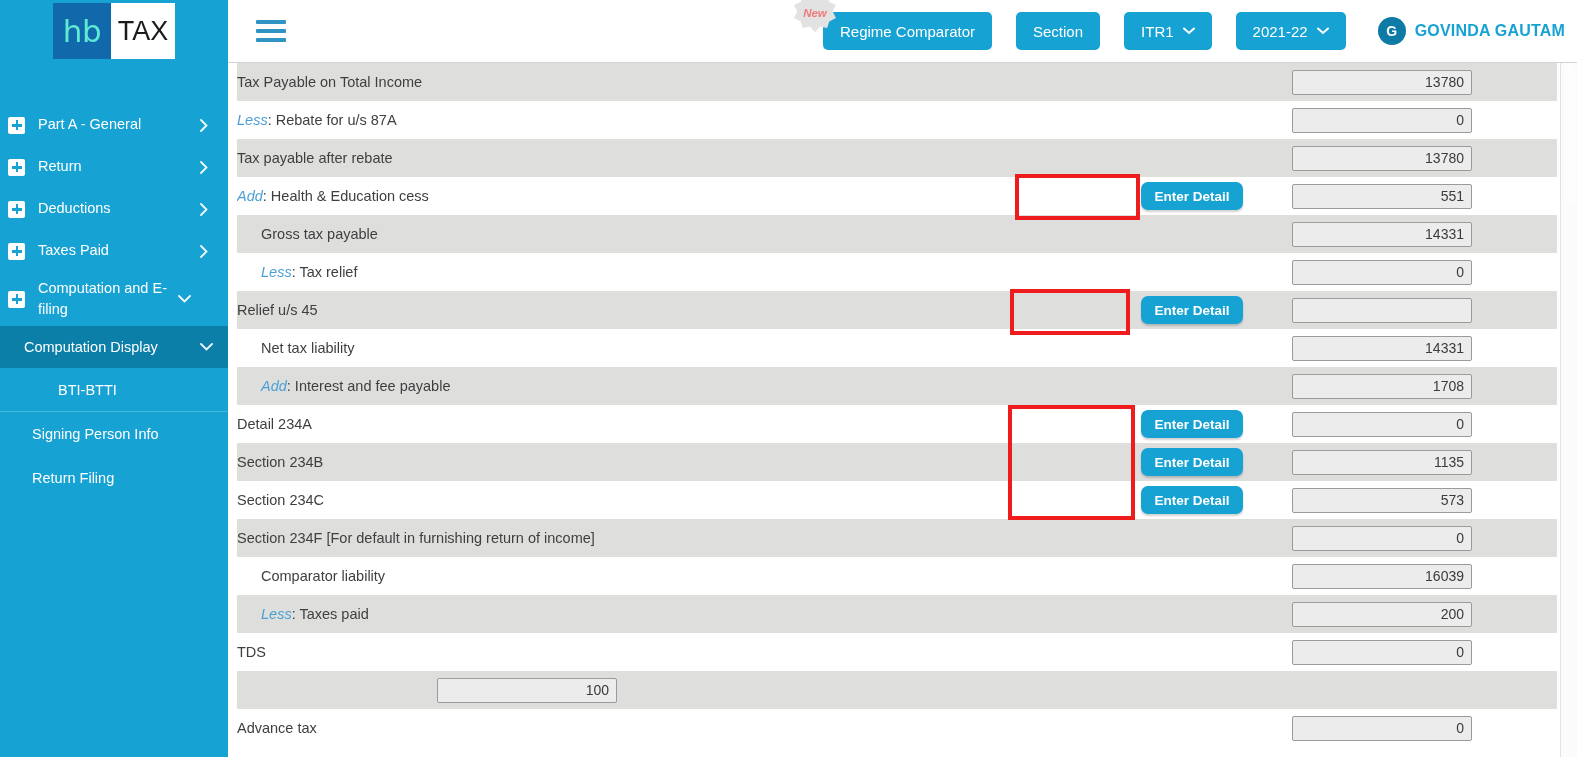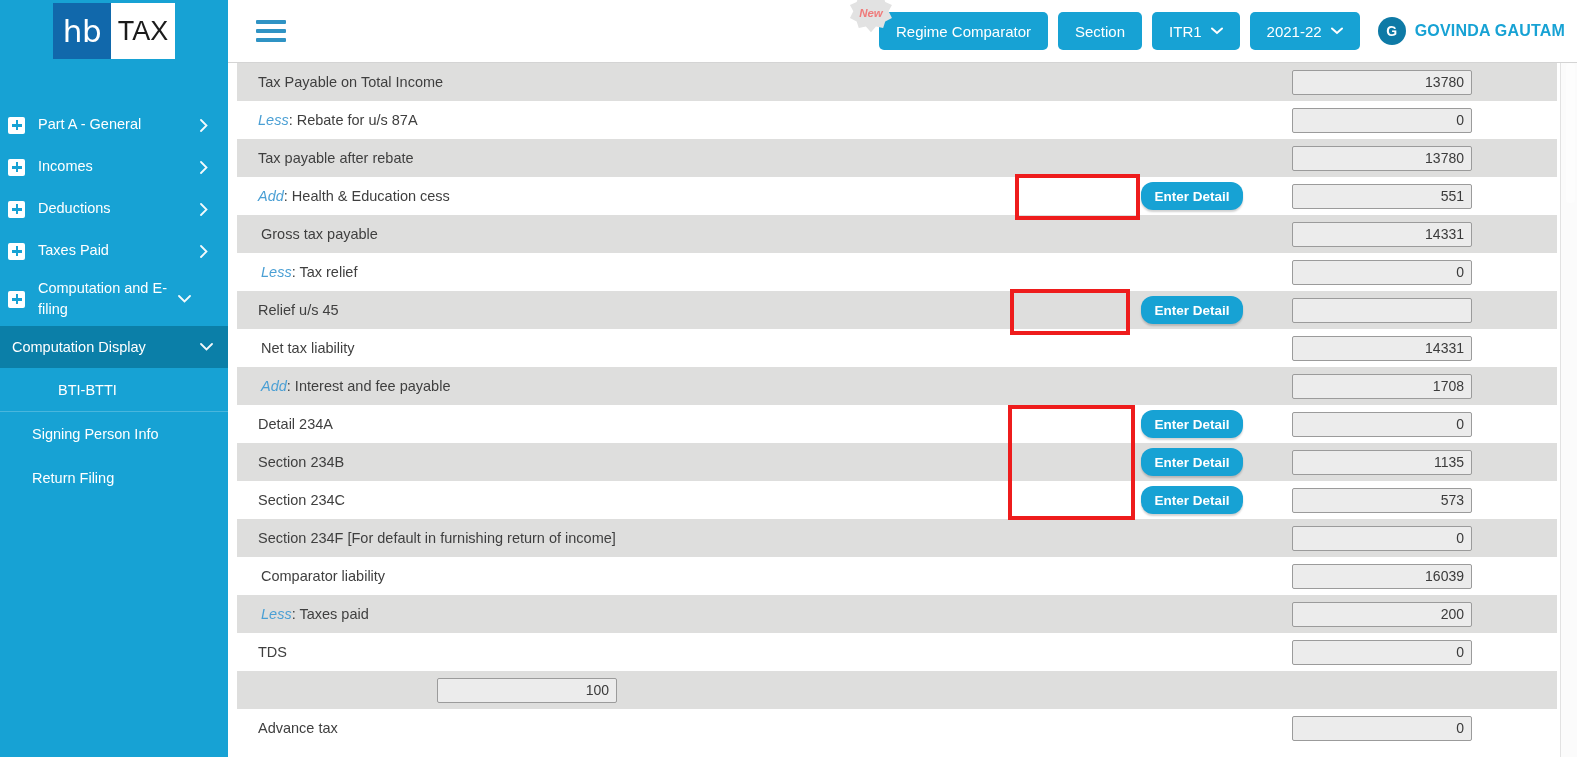--- a/index.html
+++ b/index.html
@@ -23,21 +23,21 @@
     height: 62px;
     display: flex; align-items: center; justify-content: center;
   }
   .logo {
     display: flex; align-items: stretch;
     height: 56px; width: 122px;
     box-shadow: 0 0 0 0 rgba(0,0,0,0);
   }
   .logo-hb {
     background: #1168ab;
-    color: #ffffff;
+    color: #5eead4;
     width: 58px;
     display: flex; align-items: center; justify-content: center;
     font-size: 31px; font-weight: 400; letter-spacing: -0.5px;
     font-family: "DejaVu Sans", sans-serif;
   }
   .logo-tax {
     background: #ffffff;
     color: #1b1b1b;
     width: 64px;
     display: flex; align-items: center; justify-content: center;
@@ -106,21 +106,21 @@
     display: flex; flex-direction: column; justify-content: space-between;
     cursor: pointer;
     margin-left: 10px;
   }
   .hamburger span {
     display: block; height: 4px; width: 100%;
     background: #2f93c4; border-radius: 1px;
   }
   .topbar-right {
     margin-left: auto;
-    display: flex; align-items: center; gap: 10px;
+    display: flex; align-items: center; gap: 24px;
     position: relative;
   }
   .btn-primary {
     background: #17a2d4; color: #ffffff;
     border: none; border-radius: 5px;
     height: 38px; padding: 0 17px;
     font-size: 15px; font-family: "Liberation Sans", sans-serif;
     cursor: pointer;
     display: flex; align-items: center; gap: 9px;
     white-space: nowrap;
@@ -184,28 +184,28 @@
     flex: 1 1 auto;
     font-size: 14.5px;
     color: #3f3f3f;
     white-space: nowrap;
     overflow: hidden;
   }
   .cell-label .kw {
     color: #4a9fd4; font-style: italic;
   }
   .ind0 { padding-left: 24px; }
-  .ind1 { padding-left: 21px; }
+  .ind1 { }
   .cell-action {
     flex: 0 0 200px;
     display: flex; align-items: center; justify-content: center;
   }
   .btn-detail {
     background: #17a2d4; color: #ffffff;
-    border: none; border-radius: 12px;
+    border: none; border-radius: 7px;
     height: 28px; padding: 0 13px;
     font-size: 13.5px; font-weight: bold;
     font-family: "Liberation Sans", sans-serif;
     cursor: pointer;
     box-shadow: 0 2px 2px rgba(0,0,0,.18);
     white-space: nowrap;
   }
   .cell-value {
     flex: 0 0 210px;
     display: flex; align-items: center; justify-content: flex-end;
@@ -264,21 +264,21 @@
         <span class="nav-label">Part A - General</span>
         <span class="chev">
           <svg width="8" height="13" viewBox="0 0 8 13">
               <path d="M1 1 L6.5 6.5 L1 12" stroke="#fff" stroke-width="1.8" fill="none" stroke-linecap="round"></path>
             </svg>
         </span>
       </div>
 
       <div class="nav-item">
         <span class="plus"></span>
-        <span class="nav-label">Incomes</span>
+        <span class="nav-label">Return</span>
         <span class="chev">
           <svg width="8" height="13" viewBox="0 0 8 13">
               <path d="M1 1 L6.5 6.5 L1 12" stroke="#fff" stroke-width="1.8" fill="none" stroke-linecap="round"></path>
             </svg>
         </span>
       </div>
 
       <div class="nav-item">
         <span class="plus"></span>
         <span class="nav-label">Deductions</span>
@@ -302,21 +302,21 @@
       <div class="nav-item" style="min-height:52px;">
         <span class="plus"></span>
         <span class="nav-label" style="max-width:140px; white-space:normal;">Computation and E-filing</span>
         <span class="chev">
           <svg width="13" height="8" viewBox="0 0 13 8">
               <path d="M1 1 L6.5 6.5 L12 1" stroke="#fff" stroke-width="1.8" fill="none" stroke-linecap="round"></path>
             </svg>
         </span>
       </div>
 
-      <div class="nav-item active" style="padding-left:12px;">
+      <div class="nav-item active" style="padding-left:24px;">
         <span class="nav-label">Computation Display</span>
         <span class="chev">
           <svg width="13" height="8" viewBox="0 0 13 8">
               <path d="M1 1 L6.5 6.5 L12 1" stroke="#fff" stroke-width="1.8" fill="none" stroke-linecap="round"></path>
             </svg>
         </span>
       </div>
 
       <div class="nav-sub level2">
         <span>BTI-BTTI</span>

